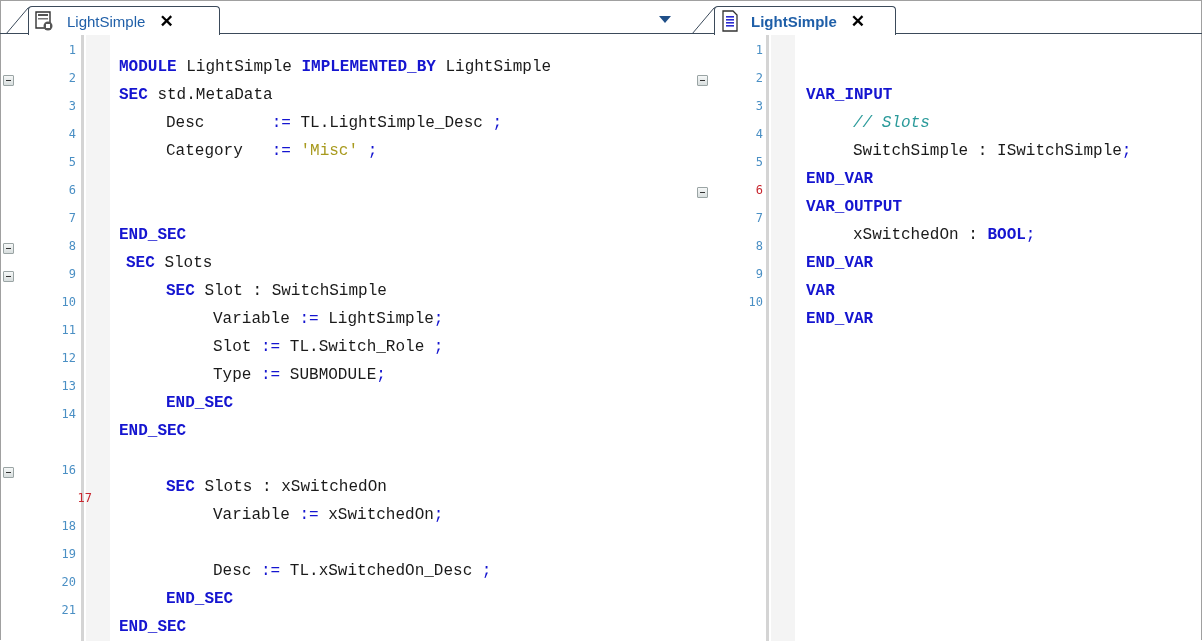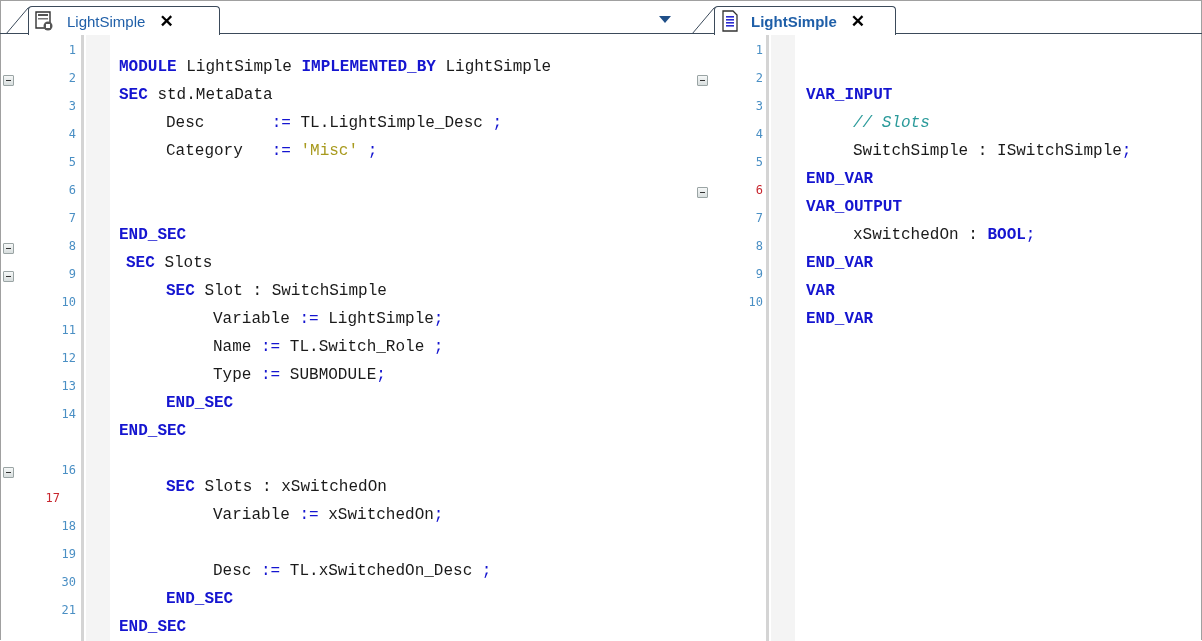--- a/index.html
+++ b/index.html
@@ -96,52 +96,52 @@
         <span class="fold" style="left: 3px;"></span>
         <span class="lineno" style="left: 36px;">9</span>
         <span class="code" style="left: 166px;"><span class="kw">SEC</span><span> Slot : SwitchSimple</span></span>
       </div>
       <div class="line" style="top: 255px;">
         <span class="lineno" style="left: 36px;">10</span>
         <span class="code" style="left: 213px;"><span>Variable </span><span class="op">:=</span><span> LightSimple</span><span class="op">;</span></span>
       </div>
       <div class="line" style="top: 283px;">
         <span class="lineno" style="left: 36px;">11</span>
-        <span class="code" style="left: 213px;"><span>Name </span><span class="op">:=</span><span> TL.Switch_Role </span><span class="op">;</span></span>
+        <span class="code" style="left: 213px;"><span>Slot </span><span class="op">:=</span><span> TL.Switch_Role </span><span class="op">;</span></span>
       </div>
       <div class="line" style="top: 311px;">
         <span class="lineno" style="left: 36px;">12</span>
         <span class="code" style="left: 213px;"><span>Type </span><span class="op">:=</span><span> SUBMODULE</span><span class="op">;</span></span>
       </div>
       <div class="line" style="top: 339px;">
         <span class="lineno" style="left: 36px;">13</span>
         <span class="code" style="left: 166px;"><span class="kw">END_SEC</span></span>
       </div>
       <div class="line" style="top: 367px;">
         <span class="lineno" style="left: 36px;">14</span>
         <span class="code" style="left: 119px;"><span class="kw">END_SEC</span></span>
       </div>
       <div class="line" style="top: 423px;">
         <span class="fold" style="left: 3px;"></span>
         <span class="lineno" style="left: 36px;">16</span>
         <span class="code" style="left: 166px;"><span class="kw">SEC</span><span> Slots : xSwitchedOn</span></span>
       </div>
       <div class="line" style="top: 451px;">
-        <span class="lineno mod" style="left: 20px;">17</span>
+        <span class="lineno mod" style="left: 52px;">17</span>
         <span class="code" style="left: 213px;"><span>Variable </span><span class="op">:=</span><span> xSwitchedOn</span><span class="op">;</span></span>
       </div>
       <div class="line" style="top: 479px;">
         <span class="lineno" style="left: 36px;">18</span>
       </div>
       <div class="line" style="top: 507px; padding-left: 12px;">
         <span class="lineno" style="left: 36px;">19</span>
         <span class="code" style="left: 213px;"><span>Desc </span><span class="op">:=</span><span> TL.xSwitchedOn_Desc </span><span class="op">;</span></span>
       </div>
       <div class="line" style="top: 535px;">
-        <span class="lineno" style="left: 36px;">30</span>
+        <span class="lineno" style="left: 36px;">20</span>
         <span class="code" style="left: 166px;"><span class="kw">END_SEC</span></span>
       </div>
       <div class="line" style="top: 563px;">
         <span class="lineno" style="left: 36px;">21</span>
         <span class="code" style="left: 119px;"><span class="kw">END_SEC</span></span>
       </div>
     </div>
 </div>
 
 <div class="pane" id="right-pane">

